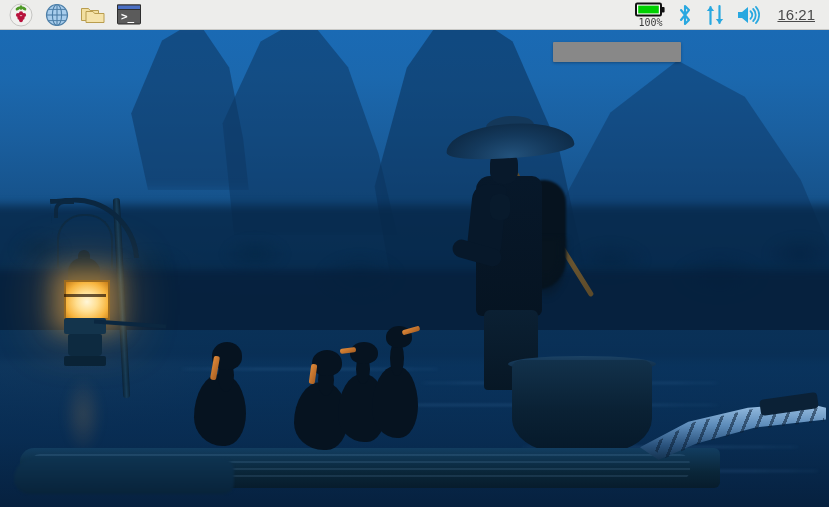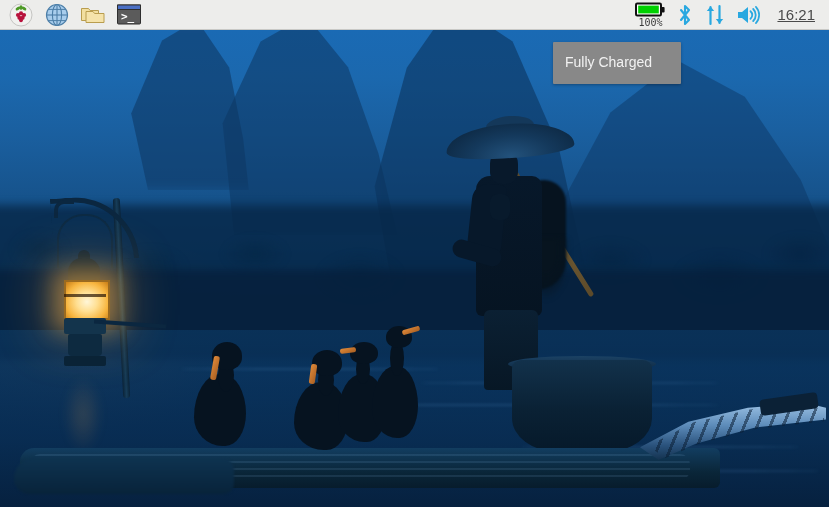--- a/index.html
+++ b/index.html
@@ -655,16 +655,15 @@
           <path d="M19.9 2.9 a11.8 11.8 0 0 1 0 16.2" fill="none" stroke="#29a8e0" stroke-width="1.7" stroke-linecap="round"></path>
         </svg>
       </div>
 
       <div id="clock">16:21</div>
 
     </div>
   </div>
 
   <div id="tooltip">
-    <div>Fully Charged</div>
   </div>
 
 </div>
 
 </body></html>

